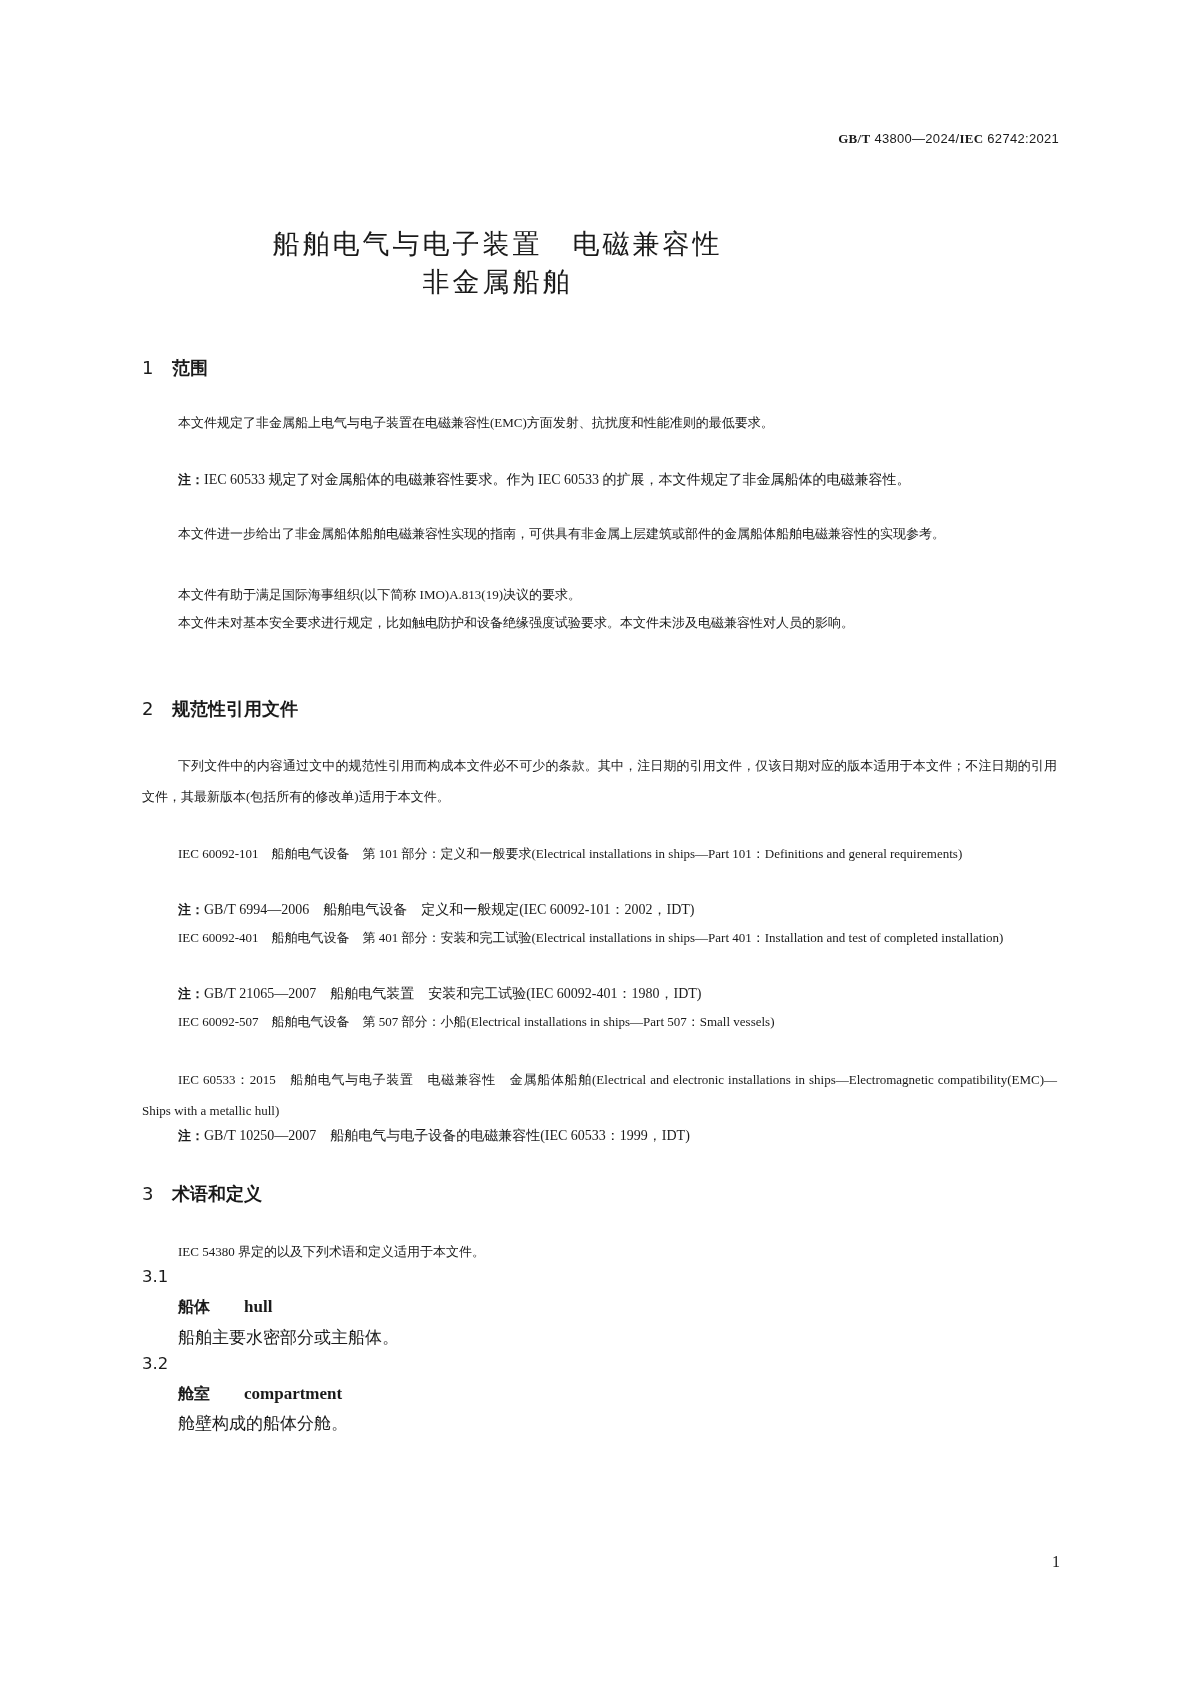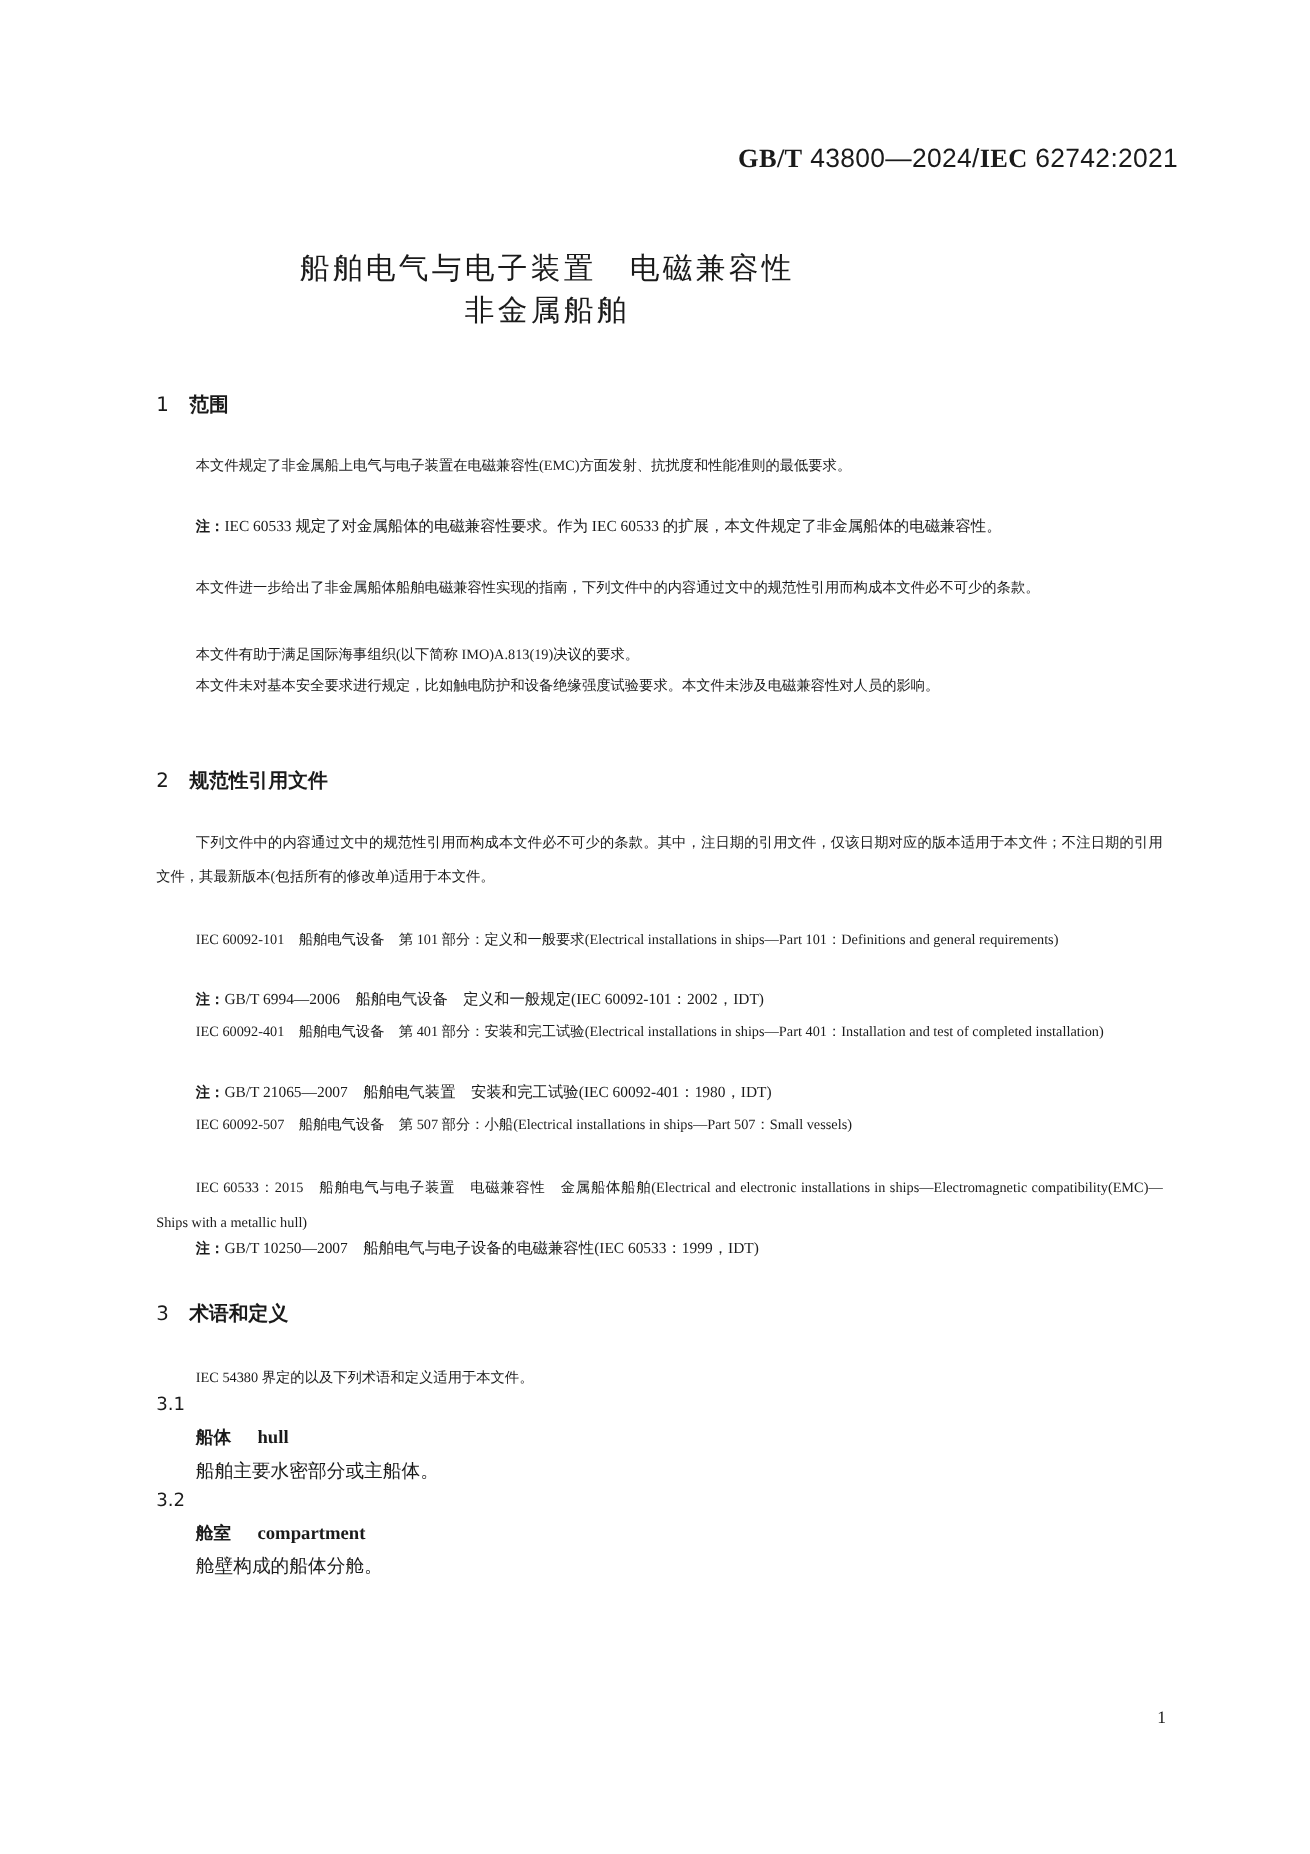--- a/index.html
+++ b/index.html
@@ -3,21 +3,21 @@
   <meta charset="utf-8">
   <style>
     html, body { margin: 0; padding: 0; background: #ffffff; }
     body {
       width: 1191px; height: 1685px; position: relative; overflow: hidden;
       color: #1a1a1a;
       font-family: "DejaVu Serif", "Liberation Serif", serif;
     }
     .abs { position: absolute; }
     .std-no {
-      right: 120px; top: 131px; font-size: 24px; letter-spacing: 0.3px;
+      right: 132px; top: 131px; font-size: 13px; letter-spacing: 0.3px;
       font-family: "Liberation Sans", "DejaVu Sans", sans-serif;
     }
     .std-no b { font-family: "Liberation Serif", serif; font-weight: bold; }
     .title {
       left: 0; width: 995px; text-align: center;
       font-family: "DejaVu Sans", "Liberation Sans", sans-serif;
       font-size: 27px; letter-spacing: 3px;
     }
     .h1 {
       left: 142px; font-family: "DejaVu Sans", "Liberation Sans", sans-serif;
@@ -37,42 +37,42 @@
     .note .lbl { font-weight: bold; font-family: "DejaVu Sans", sans-serif; font-size: 13px; }
     .clause-no {
       left: 142px; font-size: 16.5px;
       font-family: "DejaVu Sans", "Liberation Sans", sans-serif;
     }
     .term {
       left: 178px; font-size: 17px; font-weight: bold;
       font-family: "Liberation Serif", "DejaVu Serif", serif;
     }
     .term .zh { font-family: "DejaVu Sans", sans-serif; font-size: 16px; }
-    .term .en { margin-left: 24px; }
+    .term .en { margin-left: 34px; }
     .def {
       left: 178px; font-size: 17px;
       font-family: "Liberation Serif", "DejaVu Serif", serif;
     }
     .page-no {
       right: 131px; top: 1553px; font-size: 16px;
       font-family: "Liberation Serif", serif;
     }
   </style>
 </head>
 <body>
 
 <div class="abs std-no"><b>GB/T</b><span> 43800—2024/</span><b>IEC</b><span> 62742:2021</span></div>
 
 <div class="abs title" style="top:226px;">船舶电气与电子装置　电磁兼容性</div>
 <div class="abs title" style="top:264px;">非金属船舶</div>
 
 <div class="abs h1" style="top:356px;"><span class="num">1</span><span>范围</span></div>
 <div class="abs para" style="top:407px;">本文件规定了非金属船上电气与电子装置在电磁兼容性(EMC)方面发射、抗扰度和性能准则的最低要求。</div>
 <div class="abs note" style="top:466px;"><span class="lbl">注：</span><span>IEC 60533 规定了对金属船体的电磁兼容性要求。作为 IEC 60533 的扩展，本文件规定了非金属船体的电磁兼容性。</span></div>
-<div class="abs para" style="top:518px;">本文件进一步给出了非金属船体船舶电磁兼容性实现的指南，下列文件中的内容通过文中的规范性引用而构成本文件必不可少的条款。</div>
+<div class="abs para" style="top:518px;">本文件进一步给出了非金属船体船舶电磁兼容性实现的指南，可供具有非金属上层建筑或部件的金属船体船舶电磁兼容性的实现参考。</div>
 <div class="abs para" style="top:579px;">本文件有助于满足国际海事组织(以下简称 IMO)A.813(19)决议的要求。</div>
 <div class="abs para" style="top:607px;">本文件未对基本安全要求进行规定，比如触电防护和设备绝缘强度试验要求。本文件未涉及电磁兼容性对人员的影响。</div>
 
 <div class="abs h1" style="top:697px;"><span class="num">2</span><span>规范性引用文件</span></div>
 <div class="abs para" style="top:750px;">下列文件中的内容通过文中的规范性引用而构成本文件必不可少的条款。其中，注日期的引用文件，仅该日期对应的版本适用于本文件；不注日期的引用文件，其最新版本(包括所有的修改单)适用于本文件。</div>
 
 <div class="abs para" style="top:838px;">IEC 60092-101　船舶电气设备　第 101 部分：定义和一般要求(Electrical installations in ships—Part 101：Definitions and general requirements)</div>
 <div class="abs note" style="top:896px;"><span class="lbl">注：</span><span>GB/T 6994—2006　船舶电气设备　定义和一般规定(IEC 60092-101：2002，IDT)</span></div>
 
 <div class="abs para" style="top:922px;">IEC 60092-401　船舶电气设备　第 401 部分：安装和完工试验(Electrical installations in ships—Part 401：Installation and test of completed installation)</div>

